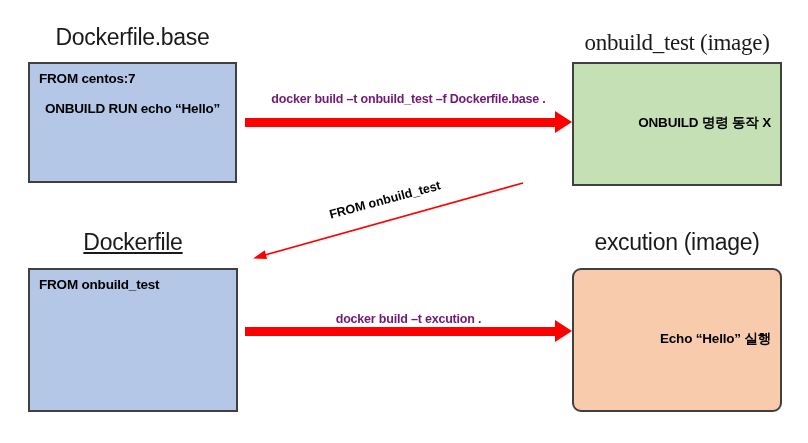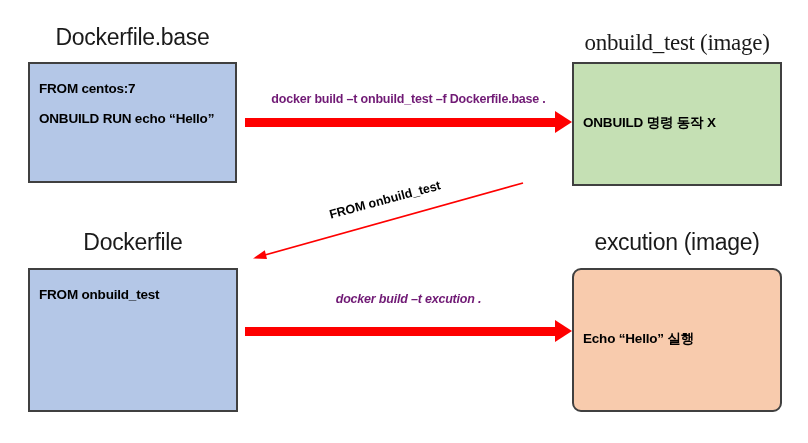--- a/index.html
+++ b/index.html
@@ -14,23 +14,23 @@
   .box {
     position:absolute; box-sizing:border-box; border:2px solid #404040;
   }
   .box-blue   { background:#b4c7e7; }
   .box-green  { background:#c5e0b4; }
   .box-orange { background:#f8cbad;border-radius:9px; }
   .box-text {
     font-weight:bold; font-size:13.5px; color:#000; letter-spacing:-0.2px;
     white-space:nowrap;
   }
-  .pad-top { padding:17px 9px; }
-  .v-center { display:flex; flex-direction:column; justify-content:center; padding:0 9px 2px 9px; }
-  .line2 { margin-top:15px; }
+  .pad-top { padding:7px 9px; }
+  .v-center { display:flex; flex-direction:column; justify-content:center; padding:0 9px 2px 9px;align-items:flex-end; }
+  .line2 { margin-top:15px;text-align:center; }
   .arrow-label {
     position:absolute; font-weight:bold; font-size:12.5px; color:#701a75;
     text-align:center; letter-spacing:-0.2px; white-space:nowrap;
   }
   .thick-arrow { position:absolute; width:327px; height:22px; }
   .thick-arrow .shaft {
     position:absolute; left:0; top:6.5px; width:310px; height:9px; background:#fe0000;
   }
   .thick-arrow .head {
     position:absolute; left:310px; top:0; width:0; height:0;
@@ -53,21 +53,21 @@
   <div class="box box-blue pad-top" style="left:28px; top:62px; width:209px; height:121px;">
     <div class="box-text">FROM centos:7</div>
     <div class="box-text line2">ONBUILD RUN echo “Hello”</div>
   </div>
 
   <div class="title" style="left:572px; top:30px; width:210px;font-family:Liberation Serif, serif;">onbuild_test (image)</div>
   <div class="box box-green v-center" style="left:572px; top:62px; width:210px; height:124px;">
     <div class="box-text">ONBUILD 명령 동작 X</div>
   </div>
 
-  <div class="title" style="left:28px; top:229px; width:210px;">Dockerfile</div>
+  <div class="title" style="left:28px; top:229px; width:210px;text-decoration:underline;">Dockerfile</div>
   <div class="box box-blue pad-top" style="left:28px; top:268px; width:210px; height:144px;">
     <div class="box-text">FROM onbuild_test</div>
   </div>
 
   <div class="title" style="left:572px; top:229px; width:210px;">excution (image)</div>
   <div class="box box-orange v-center" style="left:572px; top:268px; width:210px; height:144px;">
     <div class="box-text">Echo “Hello” 실행</div>
   </div>
 
   <div class="arrow-label" style="left:245px; top:92px; width:327px;">docker build –t onbuild_test –f Dockerfile.base .</div>
@@ -75,19 +75,19 @@
     <div class="shaft"></div>
     <div class="head"></div>
   </div>
 
   <svg class="overlay" width="808" height="443" viewBox="0 0 808 443">
     <line x1="523" y1="183" x2="263" y2="255.5" stroke="#fe0000" stroke-width="1.7"></line>
     <polygon points="253,258.5 267.0,258.9 264.8,250.2" fill="#fe0000"></polygon>
   </svg>
   <div class="diag-label">FROM onbuild_test</div>
 
-  <div class="arrow-label" style="left:245px; top:292px; width:327px;font-style:italic;">docker build –t excution .</div>
+  <div class="arrow-label" style="left:245px; top:312px; width:327px;">docker build –t excution .</div>
   <div class="thick-arrow" style="left:245px; top:320px;">
     <div class="shaft"></div>
     <div class="head"></div>
   </div>
 
 </div>
 
 </body></html>

